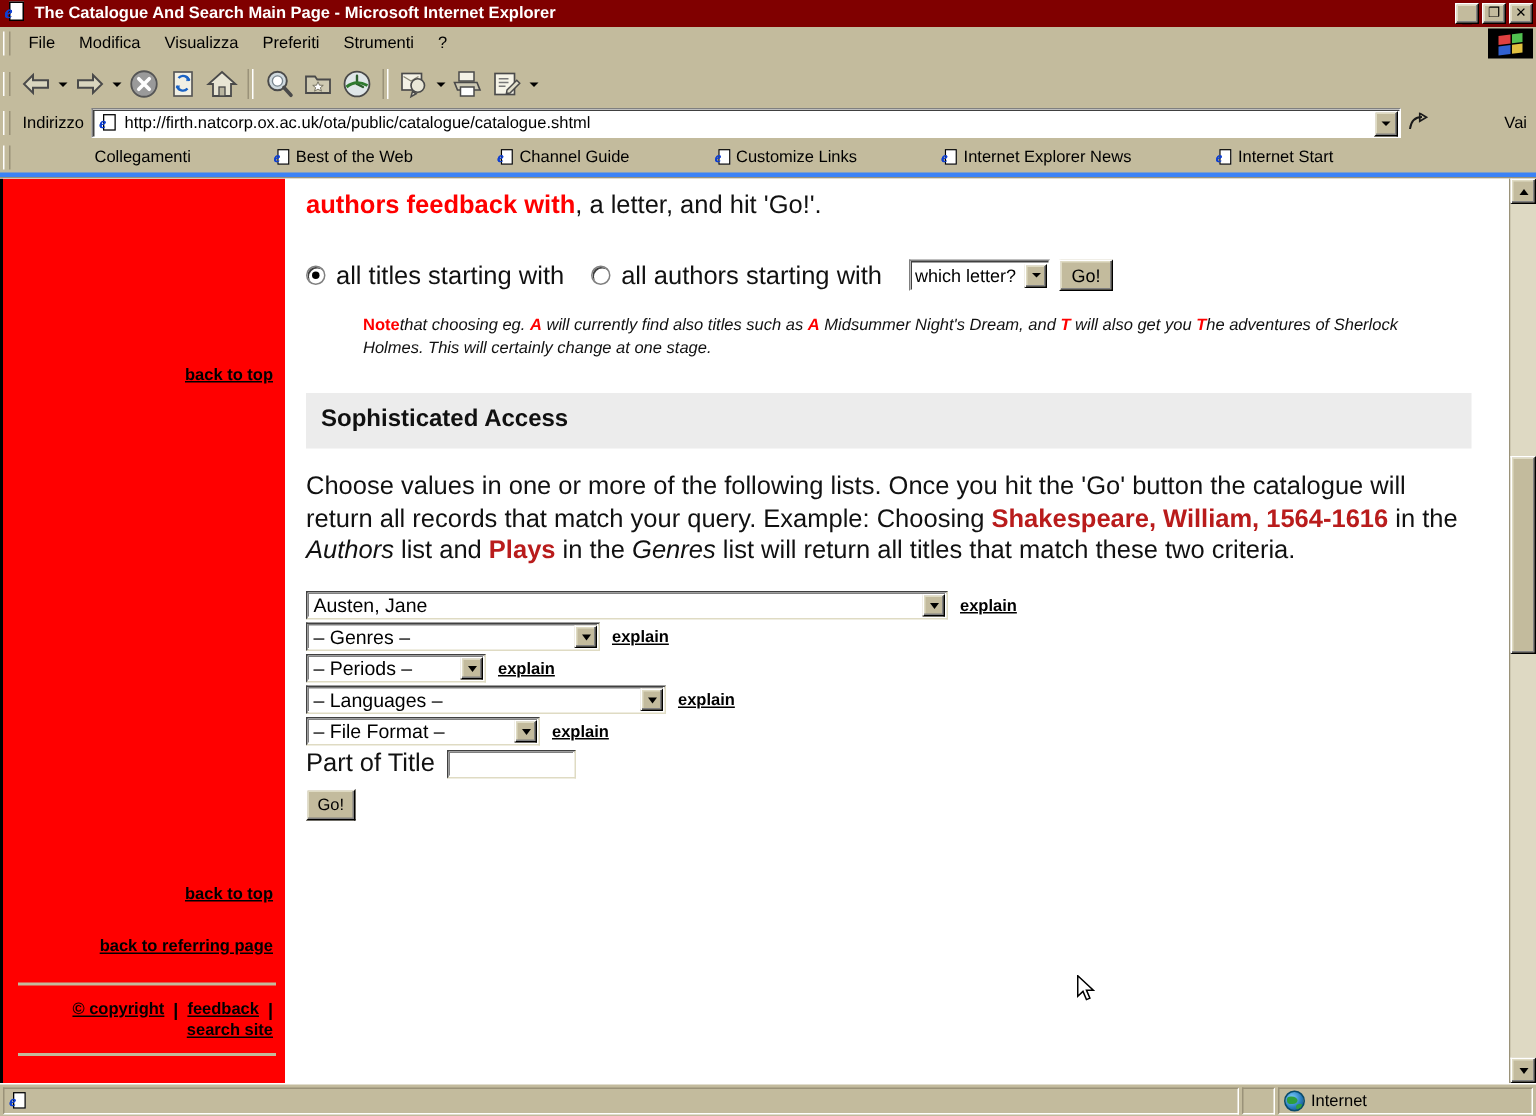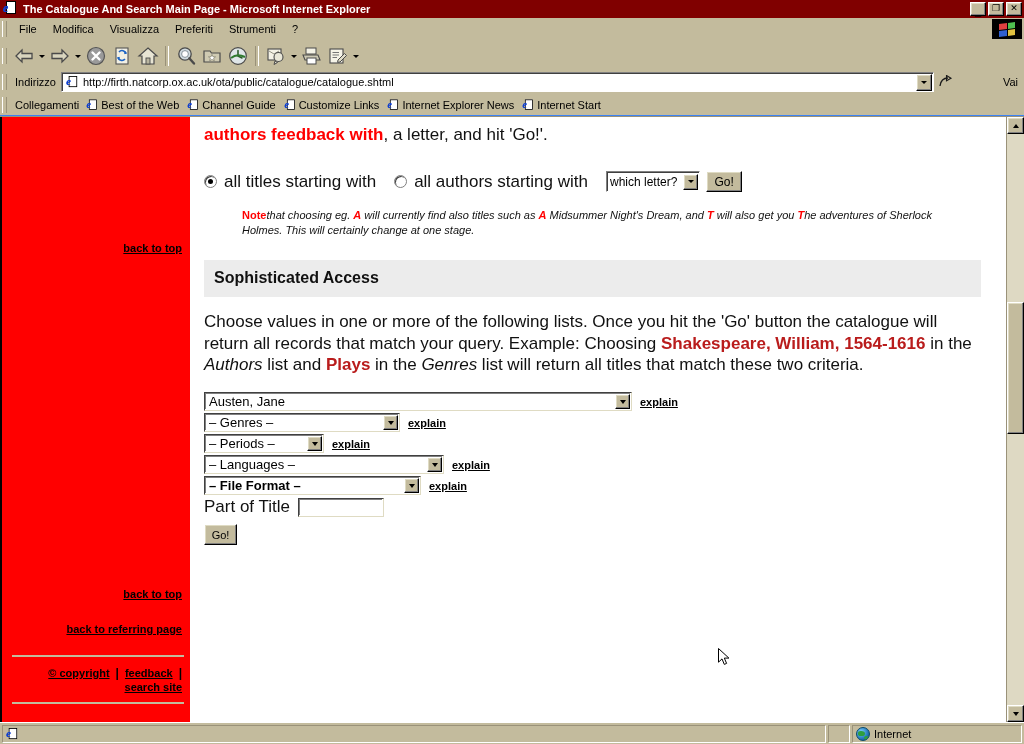--- a/index.html
+++ b/index.html
@@ -200,21 +200,22 @@
     white-space: nowrap;
     gap: 48px;
   }
 
   
   .linksbar {
     height: 21px;
     background: #c3bb9d;
     display: flex; align-items: center;
     flex: none;
-    border-bottom: 1px solid #3b82f6;
+    border-bottom: 3px solid #3b82f6;
+    gap: 48px;
   }
   .links-label {
     font-size: 11px; color: #000; padding: 0 6px 0 4px;
     white-space: nowrap;
   }
   .link-item {
     display: flex; align-items: center;
     font-size: 11px; color: #000;
     padding: 0 7px 0 0;
     white-space: nowrap;
@@ -854,21 +855,21 @@
               <span class="websel" style="width:240px;">
                 <span class="wtxt">– Languages –</span>
                 <span class="websel-arrow">
                     <span class="tri-down"></span>
                   </span>
               </span>
               <a class="explain">explain</a>
             </div>
 
             <div class="form-row">
-              <span class="websel" style="width:217px;font-weight:bold;">
+              <span class="websel" style="width:156px;">
                 <span class="wtxt">– File Format –</span>
                 <span class="websel-arrow">
                     <span class="tri-down"></span>
                   </span>
               </span>
               <a class="explain">explain</a>
             </div>
 
             <div class="form-row" style="margin-top:2px;text-align:center;">
               <span class="pot-label">Part of Title</span>

